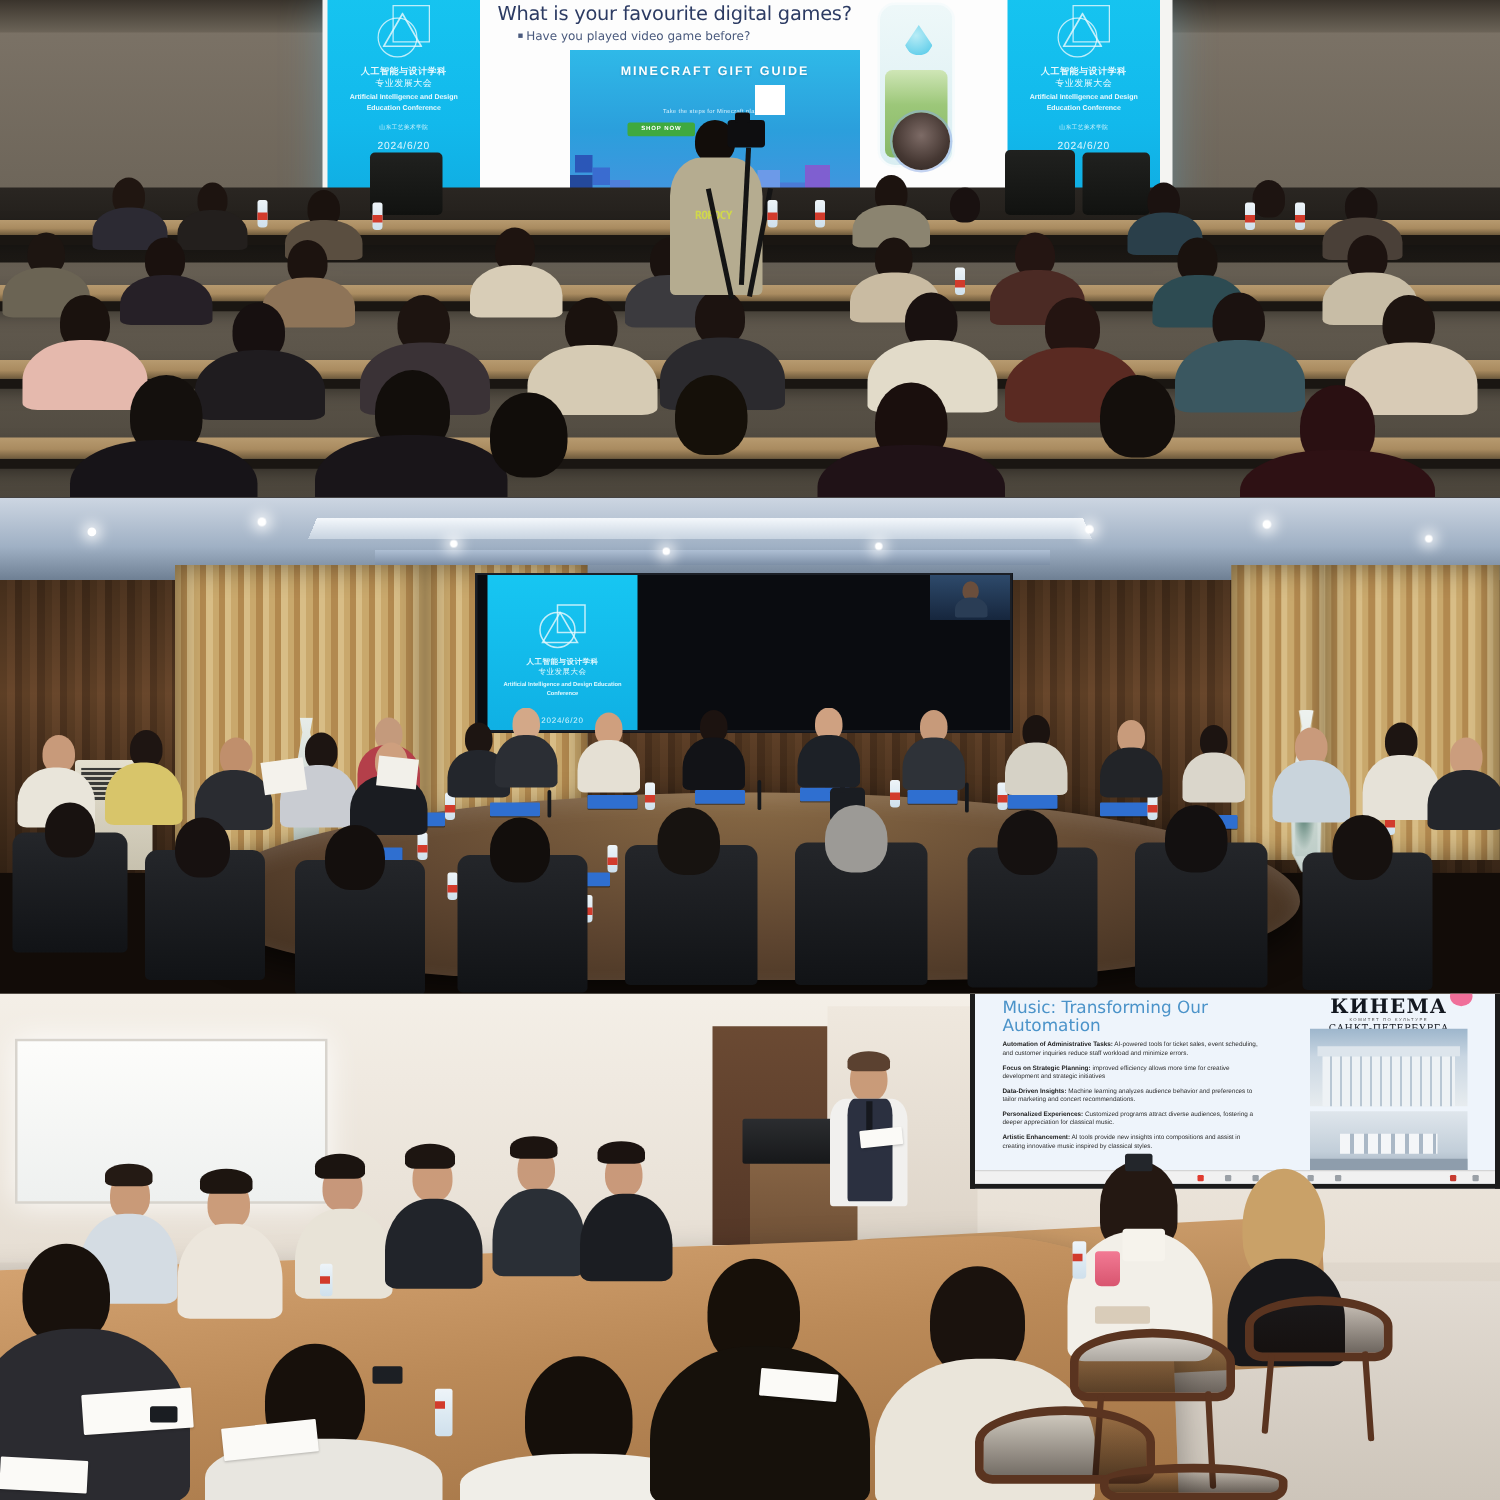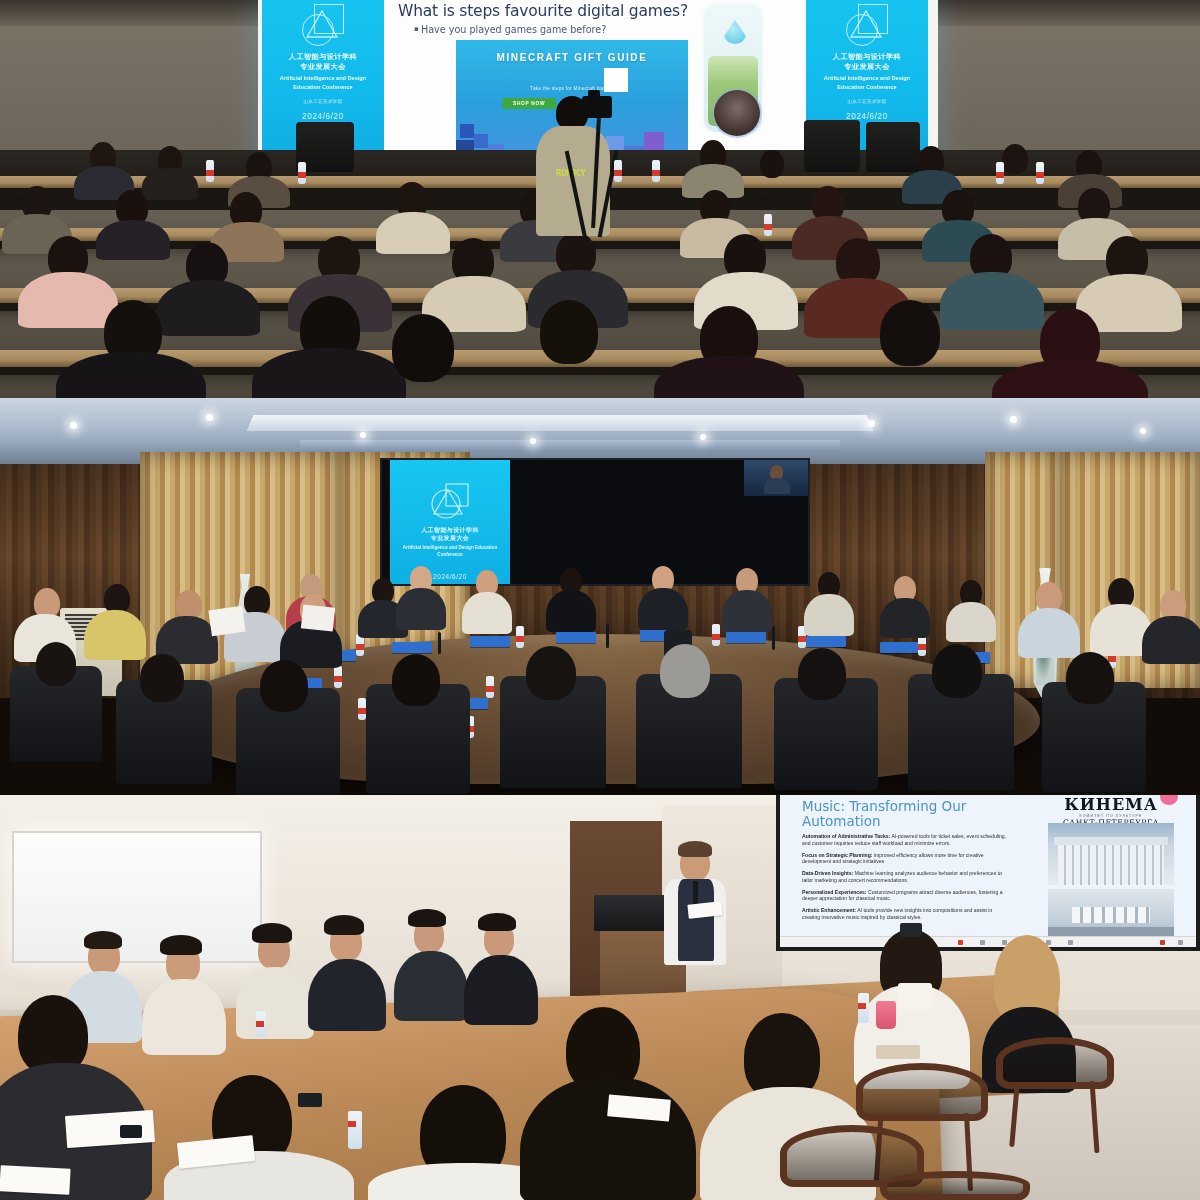--- a/index.html
+++ b/index.html
@@ -48,21 +48,21 @@
   #p1-banner-right { left: 806px; }
   .banner-mark { width: 46px; height: 46px; position: relative; opacity:.92; margin-bottom: 4px;}
   .banner-mark i {
     position:absolute; border:1.3px solid rgba(255,255,255,.78); display:block;
   }
   .bm-sq  { left:14px; top:2px;  width:30px; height:30px; }
   .bm-cir { left:2px;  top:12px; width:32px; height:32px; border-radius:50%; }
   .tri-wrap{ position:absolute; left:6px; top:8px; width:32px; height:28px; }
   .tri-wrap svg{ width:100%; height:100%; }
   .bnr-cn1 { font-size: 7.2px; font-weight: 700; letter-spacing:.4px; line-height:1.35; }
-  .bnr-cn2 { font-size: 7.2px; font-weight: 700; letter-spacing:.4px; line-height:1.35; margin-bottom:3px;}
+  .bnr-cn2 { font-size: 7.2px; font-weight: 400; letter-spacing:.4px; line-height:1.35; margin-bottom:3px;}
   .bnr-en  { font-size: 5.6px; font-weight: 700; line-height: 1.45; width: 104px; }
   .bnr-uni { font-size: 4.6px; margin-top: 8px; opacity:.85; letter-spacing:.3px;}
   .bnr-date{ font-size: 8.2px; margin-top: 8px; letter-spacing:.6px; opacity:.95;}
 
   
   #p1-slide { position:absolute; left:384px; top:-4px; width:424px; height:186px; background:#fdfdfd; }
   #p1-slide-title {
     position:absolute; left:14px; top:6px; font-size:15.5px; color:#2c3b63;
     font-family:"DejaVu Sans", sans-serif; font-weight: 400; letter-spacing:-.2px;
   }
@@ -364,22 +364,22 @@
         </div>
       </div>
       <div class="bnr-cn1">人工智能与设计学科</div>
       <div class="bnr-cn2">专业发展大会</div>
       <div class="bnr-en">Artificial Intelligence and Design Education Conference</div>
       <div class="bnr-uni">山东工艺美术学院</div>
       <div class="bnr-date">2024/6/20</div>
     </div>
 
     <div id="p1-slide">
-      <div id="p1-slide-title">What is steps favourite digital games?</div>
-      <div id="p1-slide-bullet">Have you played games game before?</div>
+      <div id="p1-slide-title">What is your favourite digital games?</div>
+      <div id="p1-slide-bullet">Have you played video game before?</div>
 
       <div id="p1-mc">
         <div id="p1-mc-title">MINECRAFT GIFT GUIDE</div>
         <div id="p1-mc-sub">Take the steps for Minecraft players</div>
         <div id="p1-mc-btn">SHOP NOW</div>
         <div id="p1-mc-white"></div>
         <div class="mc-block" style="left:4px;top:84px;width:14px;height:14px;background:#2b57b8;"></div>
         <div class="mc-block" style="left:18px;top:94px;width:14px;height:14px;background:#3a6cd0;"></div>
         <div class="mc-block" style="left:0px;top:100px;width:18px;height:20px;background:#24499c;"></div>
         <div class="mc-block" style="left:32px;top:104px;width:16px;height:16px;background:#4f7fdc;"></div>

